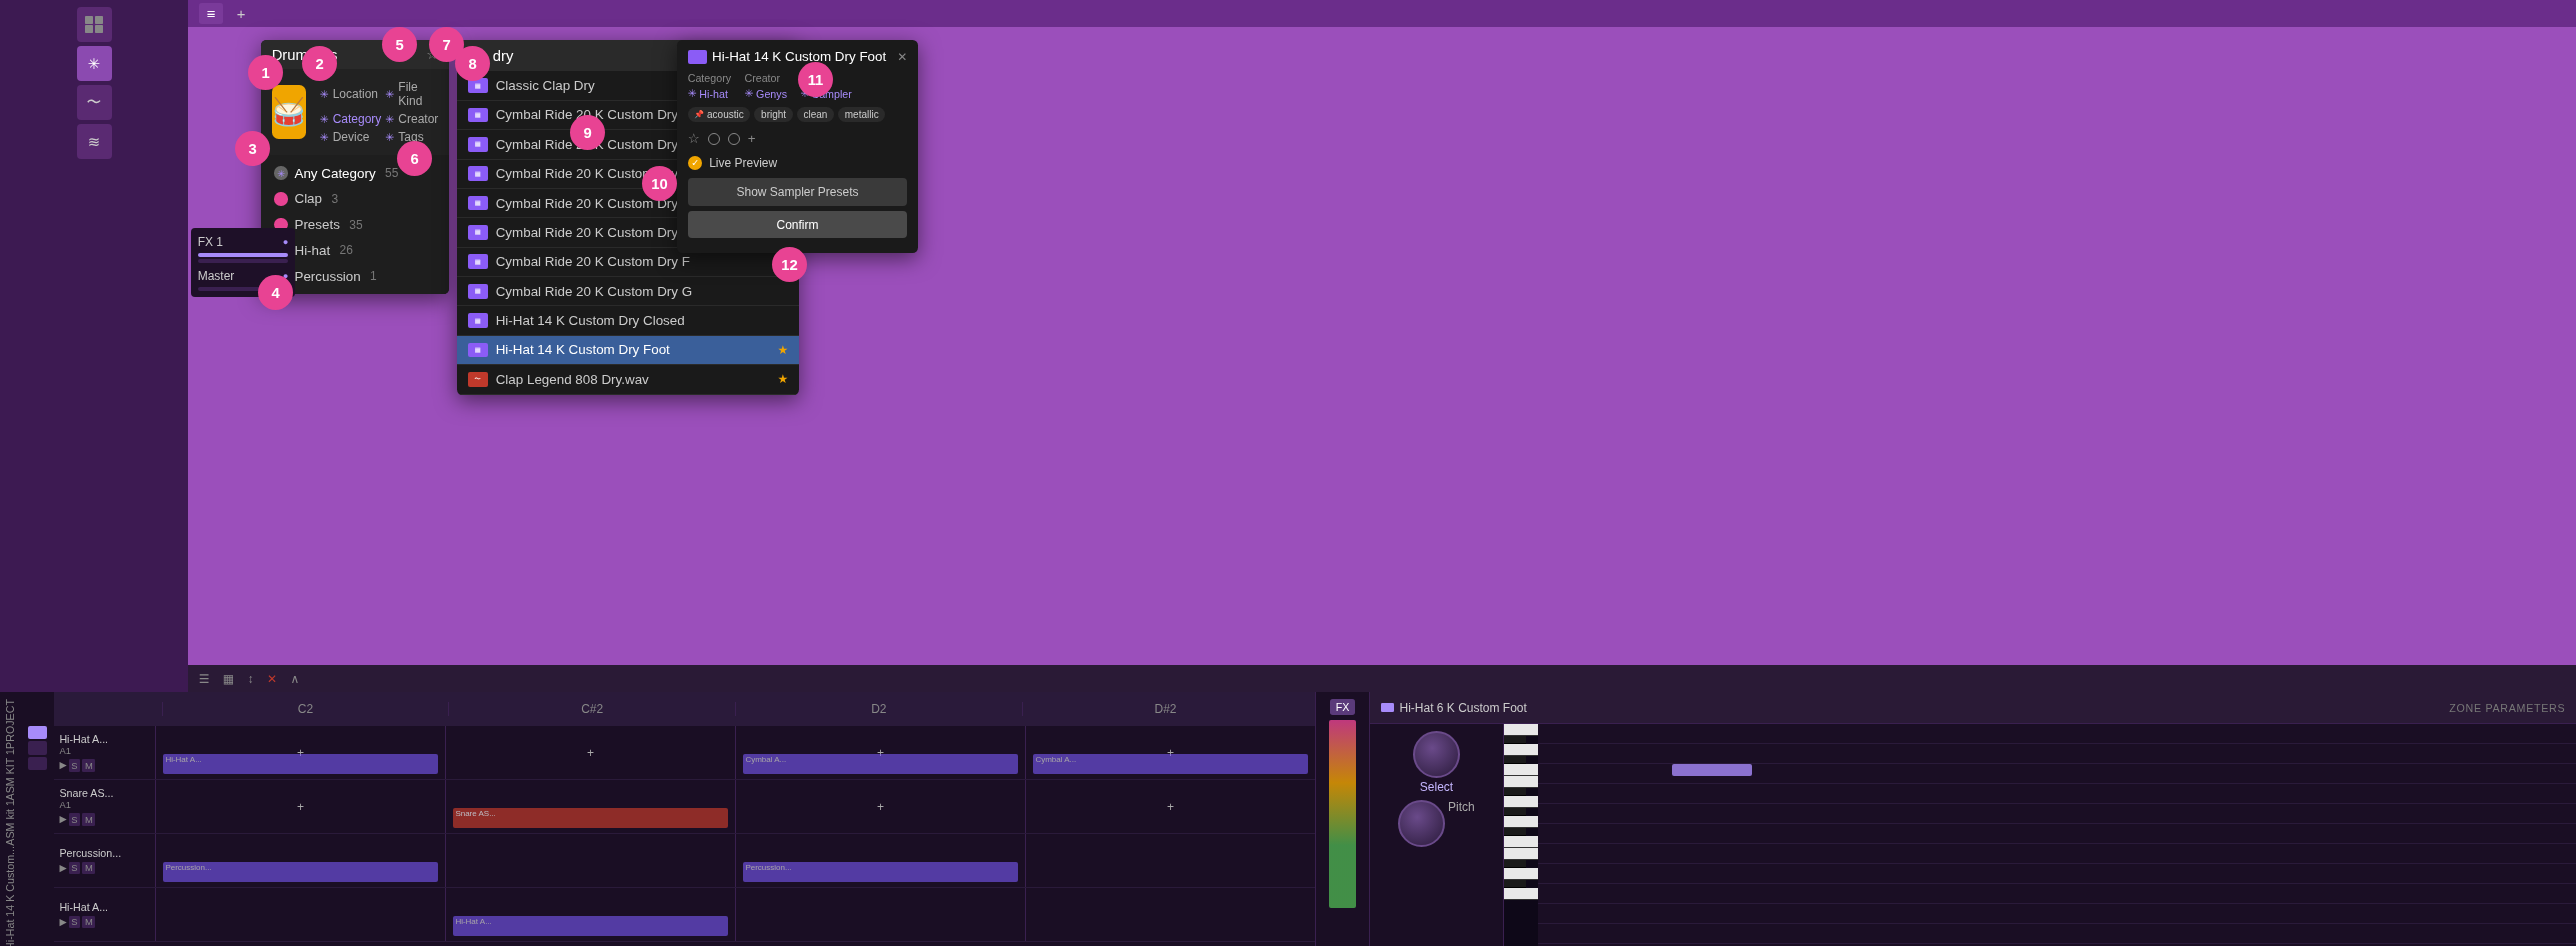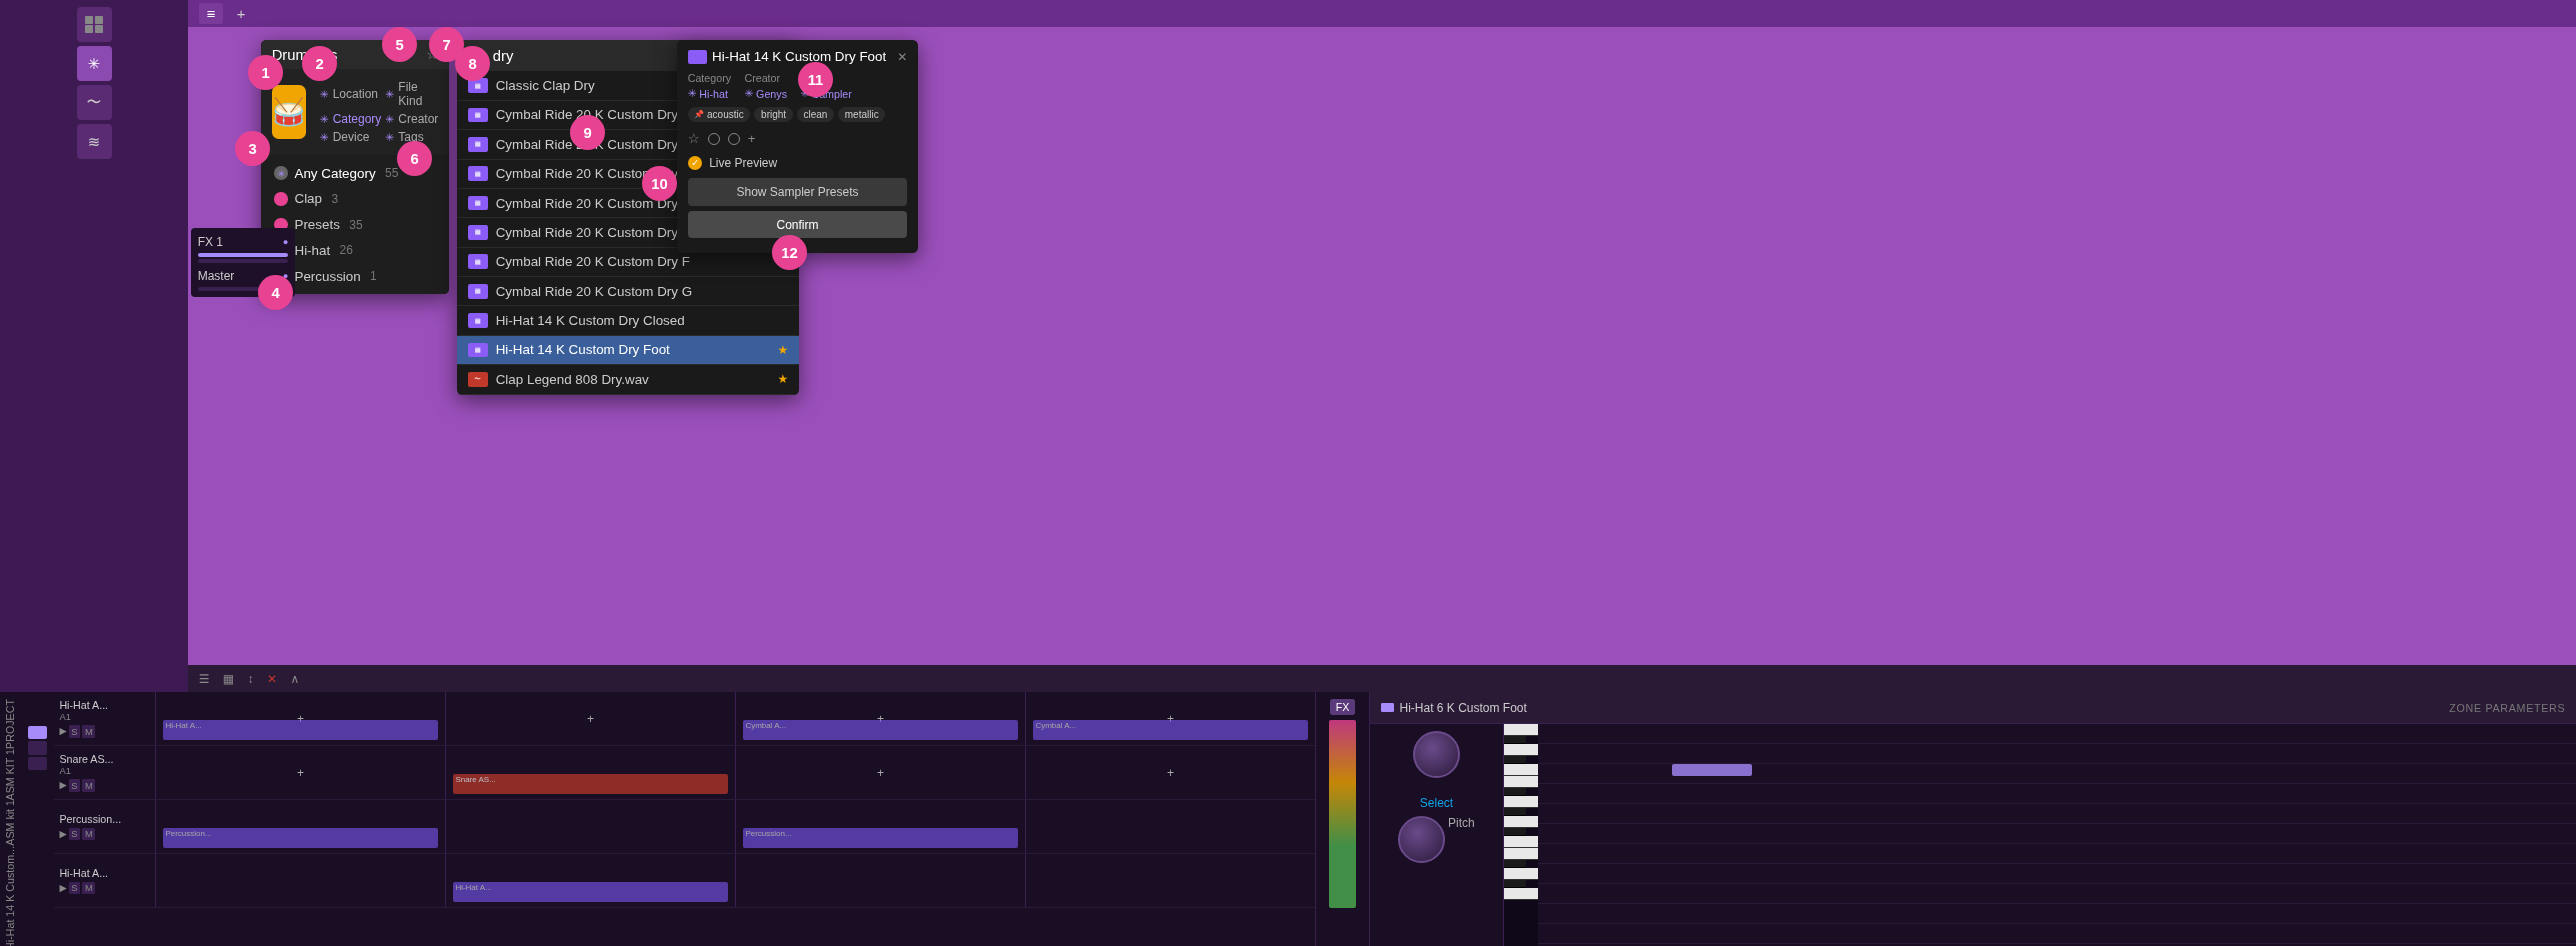--- a/index.html
+++ b/index.html
@@ -699,20 +699,27 @@
   <div style="width: 34px; background: #1a0e24; display: flex; flex-direction: column; padding: 34px 2.7px 0;">
     <div style="display: flex; gap: 2px; flex-direction: column; align-items: center;">
       <div style="width: 19px; height: 13.4px; background: #a78bfa; border-radius: 2px;"></div>
       <div style="width: 19px; height: 13.4px; background: #3a2050; border-radius: 2px;"></div>
       <div style="width: 19px; height: 13.4px; background: #3a2050; border-radius: 2px;"></div>
     </div>
   </div>
 
   <div style="flex: 1; background: #1a0e24; overflow: hidden; position: relative;">
 
+    <div style="display: flex; height: 34px; background: #2a1a3a; align-items: center; padding: 0 6.7px; gap: 0;">
+      <div style="width: 101px;"></div>
+      <div style="flex: 1; text-align: center; color: #888; font-size: 12px; border-left: 0.7px solid #3a2050;">C2</div>
+      <div style="flex: 1; text-align: center; color: #888; font-size: 12px; border-left: 0.7px solid #3a2050;">C#2</div>
+      <div style="flex: 1; text-align: center; color: #888; font-size: 12px; border-left: 0.7px solid #3a2050;">D2</div>
+      <div style="flex: 1; text-align: center; color: #888; font-size: 12px; border-left: 0.7px solid #3a2050;">D#2</div>
+    </div>
 
     <div style="display: flex; height: 54px; border-bottom: 0.7px solid #2a1a3a; align-items: center;">
       <div style="width: 101px; padding: 0 5.4px;">
         <div style="color: #ccc; font-size: 10.7px;">Hi-Hat A...</div>
         <div style="color: #888; font-size: 9.4px;">A1</div>
         <div style="display: flex; gap: 2px; margin-top: 2.7px;">
           <span style="color: #888; font-size: 9.4px; cursor: pointer;">▶</span>
           <span style="color: #888; font-size: 9.4px; background: #3a2050; padding: 0.7px 2.7px; border-radius: 1.3px; cursor: pointer;">S</span>
           <span style="color: #888; font-size: 9.4px; background: #3a2050; padding: 0.7px 2.7px; border-radius: 1.3px; cursor: pointer;">M</span>
         </div>
@@ -820,21 +827,21 @@
         <div style="width: 13.4px; height: 9.4px; background: #a78bfa; border-radius: 1.3px;"></div>
         <span style="color: #ccc; font-size: 12px;">Hi-Hat 6 K Custom Foot</span>
       </div>
       <span style="color: #777; font-size: 10.7px; letter-spacing: 0.7px;">ZONE PARAMETERS</span>
     </div>
     <div style="display: flex; height: calc(100% - 32px);">
 
       <div style="width: 134px; padding: 6.7px; display: flex; flex-direction: column; align-items: center; gap: 5.4px; border-right: 0.7px solid #3a2050;">
         <div style="display: flex; flex-direction: column; align-items: center; gap: 2.7px;">
           <div style="width: 47px; height: 47px; border-radius: 50%; background: radial-gradient(circle at 40% 35%, #6a4a8a, #2a1a3a); border: 2px solid #6a4a8a; cursor: pointer;"></div>
-          <span style="color: #0ea5e9; font-size: 12px; margin-top: 16px;">Select</span>
+          <span style="color: #c4b5fd; font-size: 12px;">Select</span>
         </div>
         <div style="display: flex; flex-direction: row; gap: 2.7px;">
           <div style="width: 47px; height: 47px; border-radius: 50%; background: radial-gradient(circle at 40% 35%, #6a4a8a, #2a1a3a); border: 2px solid #6a4a8a; cursor: pointer;"></div>
           <span style="color: #aaa; font-size: 12px;">Pitch</span>
         </div>
       </div>
 
       <div style="flex: 1; display: flex; flex-direction: column; overflow: hidden;">
         <div style="flex: 1; background: #1a0e24; position: relative; display: flex;">
 
@@ -873,14 +880,14 @@
 <div class="annotation" style="left: 302px; top: 46px;">2</div>
 <div class="annotation" style="left: 235px; top: 131px;">3</div>
 <div class="annotation" style="left: 258px; top: 275px;">4</div>
 <div class="annotation" style="left: 382px; top: 27px;">5</div>
 <div class="annotation" style="left: 397px; top: 141px;">6</div>
 <div class="annotation" style="left: 429px; top: 27px;">7</div>
 <div class="annotation" style="left: 455px; top: 46px;">8</div>
 <div class="annotation" style="left: 570px; top: 115px;">9</div>
 <div class="annotation" style="left: 642px; top: 166px;">10</div>
 <div class="annotation" style="left: 798px; top: 62px;">11</div>
-<div class="annotation" style="left: 772px; top: 235px;">12</div>
+<div class="annotation" style="left: 772px; top: 247px;">12</div>
 
 
 </body></html>

